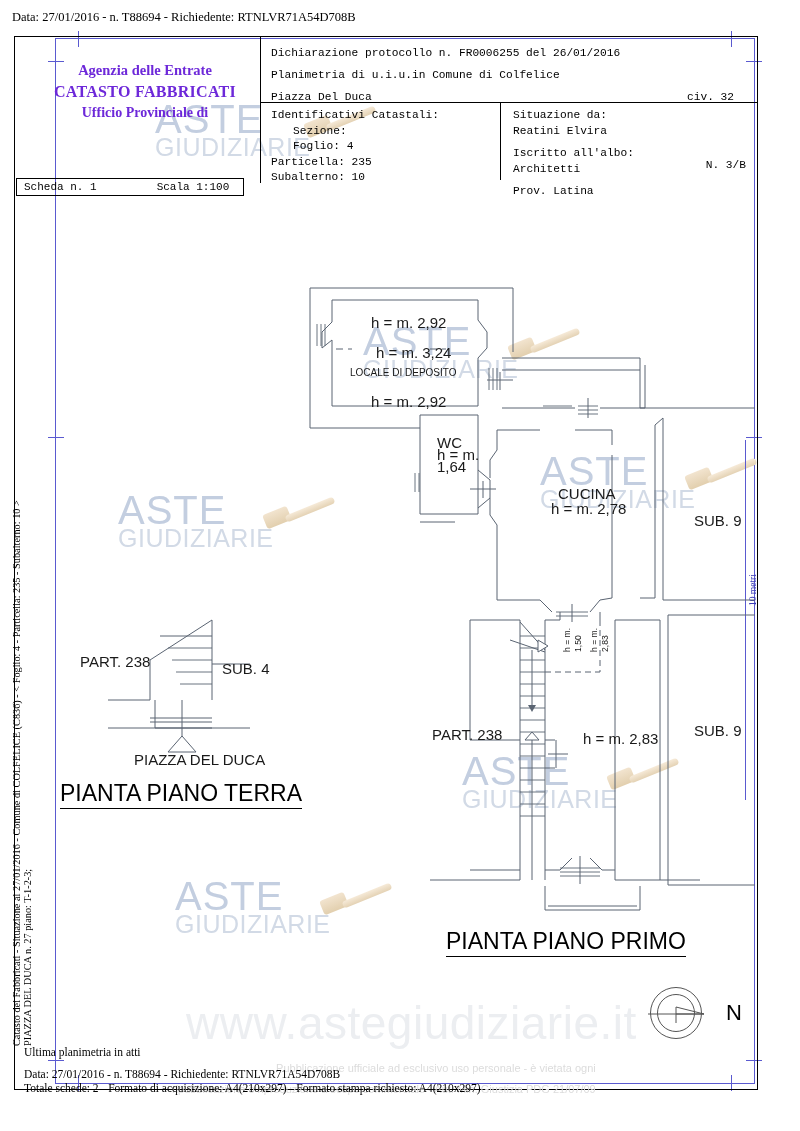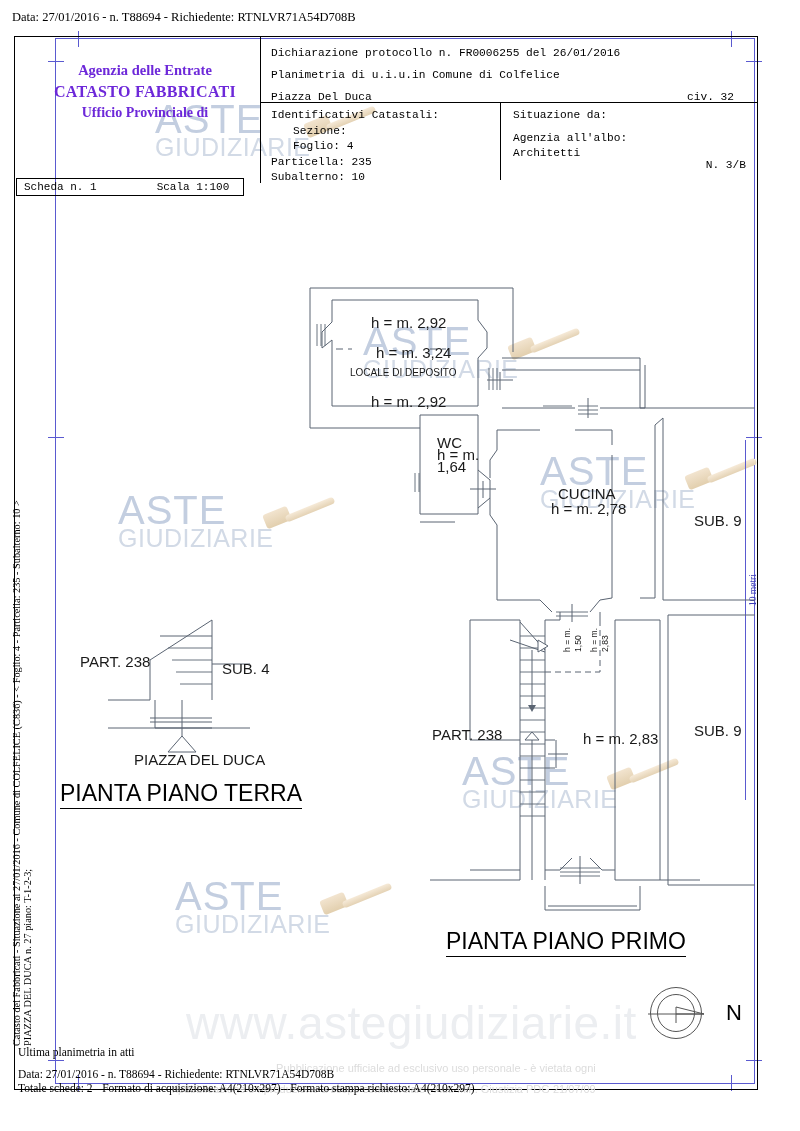--- a/index.html
+++ b/index.html
@@ -162,21 +162,21 @@
   .compass { position: absolute; left: 648px; top: 985px; width: 58px; height: 58px; }
   .compass .c1 { position:absolute; left:2px; top:2px; width:52px; height:52px; border:1px solid #555; border-radius:50%; }
   .compass .c2 { position:absolute; left:9px; top:9px; width:38px; height:38px; border:1px solid #555; border-radius:50%; }
   .northN {
     position: absolute; left: 726px; top: 1000px;
     font-family: "Liberation Sans", sans-serif; font-size: 22px; color: #000;
   }
 
   
   .footer {
-    position: absolute; left: 18px;
+    position: absolute; left: 24px;
     font-family: "Liberation Serif", serif;
     font-size: 11.5px; color: #000; white-space: nowrap;
   }
   #foot-ultima { top: 1046px; }
   #foot-data { top: 1068px; }
   #foot-tot { top: 1082px; }
 </style>
 </head>
 <body>
 
@@ -278,24 +278,26 @@
     <div class="hdr-bot">
       <div class="hdr-bot-l">
         <div class="line">Identificativi Catastali:</div>
         <div class="line indent2">Sezione:</div>
         <div class="line indent2">Foglio: 4</div>
         <div class="line">Particella: 235</div>
         <div class="line">Subalterno: 10</div>
       </div>
       <div class="hdr-bot-r">
         <div class="line">Situazione da:</div>
+        <div class="line">Reatini Elvira</div>
         <div class="gap"></div>
-        <div class="line">Agenzia all'albo:</div>
+        <div class="line">Iscritto all'albo:</div>
         <div class="line">Architetti</div>
         <div class="gap"></div>
+        <div class="line">Prov. Latina</div>
         <div class="nb">N. 3/B</div>
       </div>
     </div>
   </div>
 
   <div class="scheda">
     <span class="s1">Scheda n. 1</span>
     <span class="s2">Scala 1:100</span>
   </div>
 

